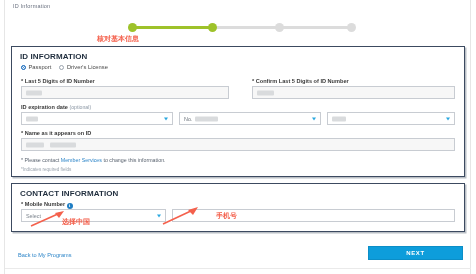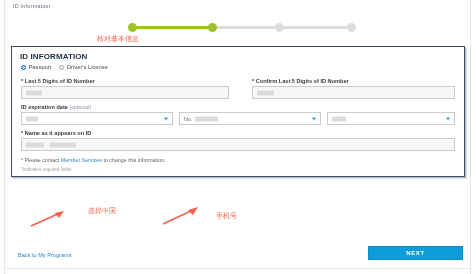--- a/index.html
+++ b/index.html
@@ -73,26 +73,26 @@
   .prog-node.done { background: #9ec22a; }
   .n0 { left: 0px; }
   .n1 { left: 80px; }
   .n2 { left: 147px; }
   .n3 { left: 219px; }
 
   .annot {
     position: absolute;
     color: #f4604c;
     font-size: 7px;
-    font-weight: normal;
+    font-weight: bold;
     white-space: nowrap;
     font-family: "DejaVu Sans", sans-serif;
   }
   .annot-top { left: 97px; top: 34px; }
-  .annot-sel { left: 62px; top: 206px; margin-left: 26px; }
+  .annot-sel { left: 62px; top: 217px; }
   .annot-phone { left: 216px; top: 211px; }
 
   
   .arrow { position: absolute; }
 
   
   .card {
     position: absolute;
     background: #ffffff;
     border: 1px solid #3c4a60;
@@ -341,20 +341,36 @@
       <span class="masked" style="width:18px;"></span>
       <span class="masked" style="left:28px; width:26px;"></span>
     </div>
 
     <div class="note" style="left:9px; top:110px;">
       <span>* Please contact </span><a href="#">Member Services</a><span> to change this information.</span>
     </div>
     <div class="footnote" style="left:9px; top:120px;">*Indicates required fields</div>
   </div>
 
+  <div class="card" id="card-contact">
+    <div class="card-title">CONTACT INFORMATION</div>
+
+    <div class="flabel" style="left:9px; top:17px;">
+      <span class="req">*</span>
+      <span>Mobile Number</span>
+      <span class="info-badge">i</span>
+    </div>
+
+    <div class="input" style="left:9px; top:25px; width:145px; height:13px;">
+      <span class="sel-text">Select</span>
+      <span class="select-caret"></span>
+    </div>
+
+    <div class="input" style="left:160px; top:25px; width:283px; height:13px;"></div>
+  </div>
 
   <svg class="arrow" style="left:28px; top:210px;" width="40" height="18">
     <line x1="3" y1="16" x2="32" y2="3" stroke="#f4604c" stroke-width="1.6"></line>
     <polygon points="36,1 27,3 31,8" fill="#f4604c"></polygon>
   </svg>
   <svg class="arrow" style="left:160px; top:206px;" width="42" height="20">
     <line x1="3" y1="18" x2="33" y2="4" stroke="#f4604c" stroke-width="1.6"></line>
     <polygon points="38,1 28,4 33,9" fill="#f4604c"></polygon>
   </svg>
 

